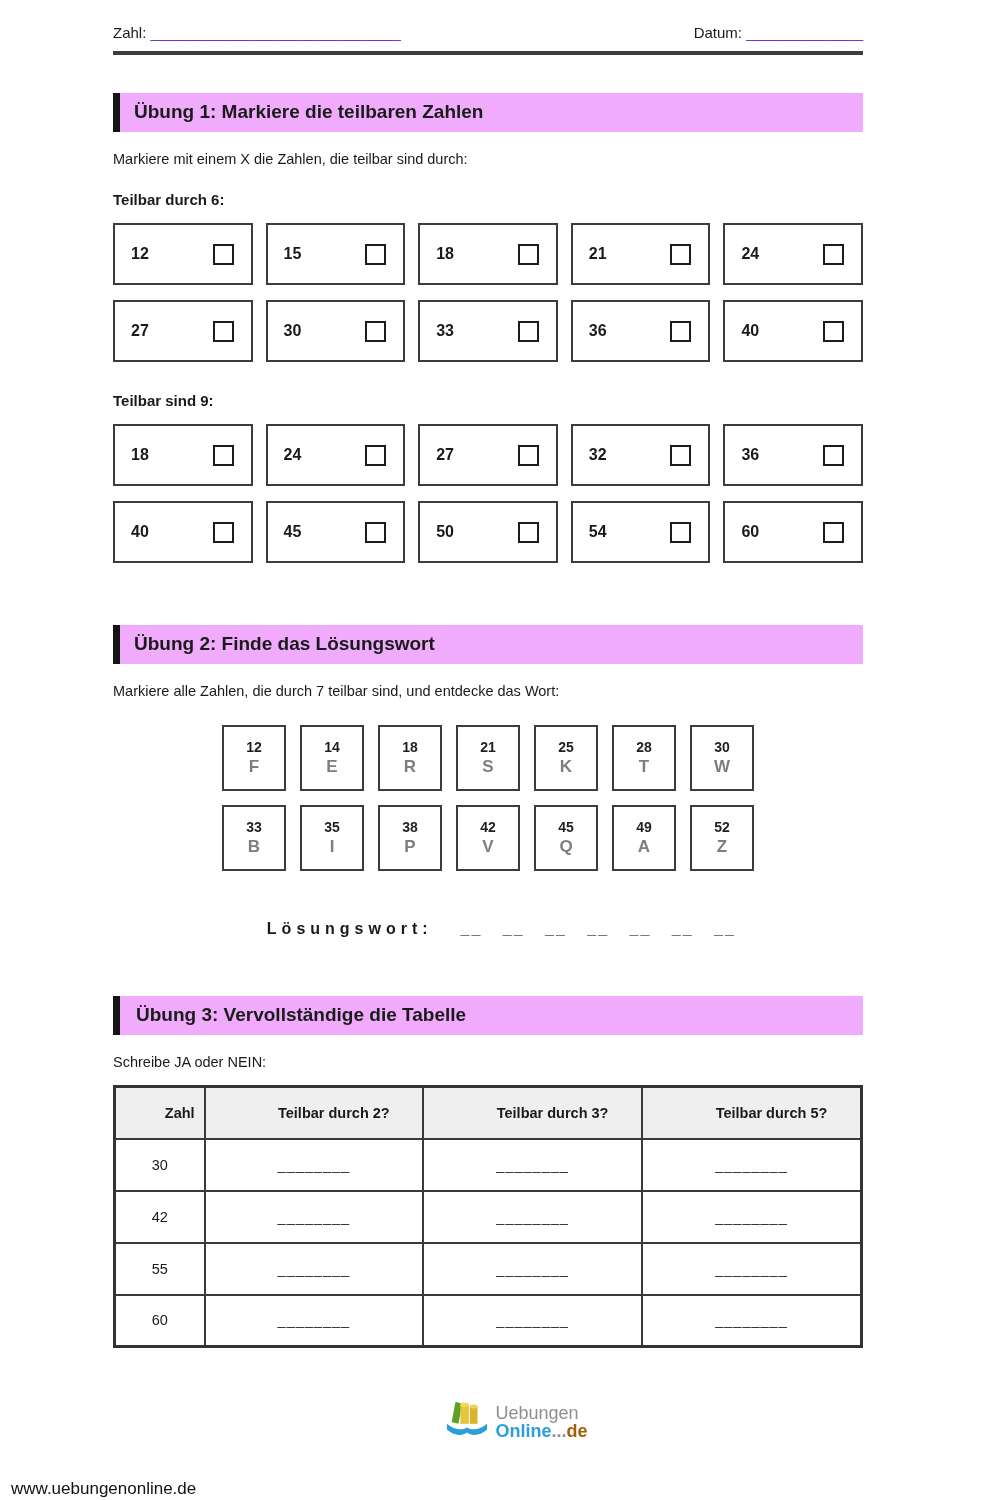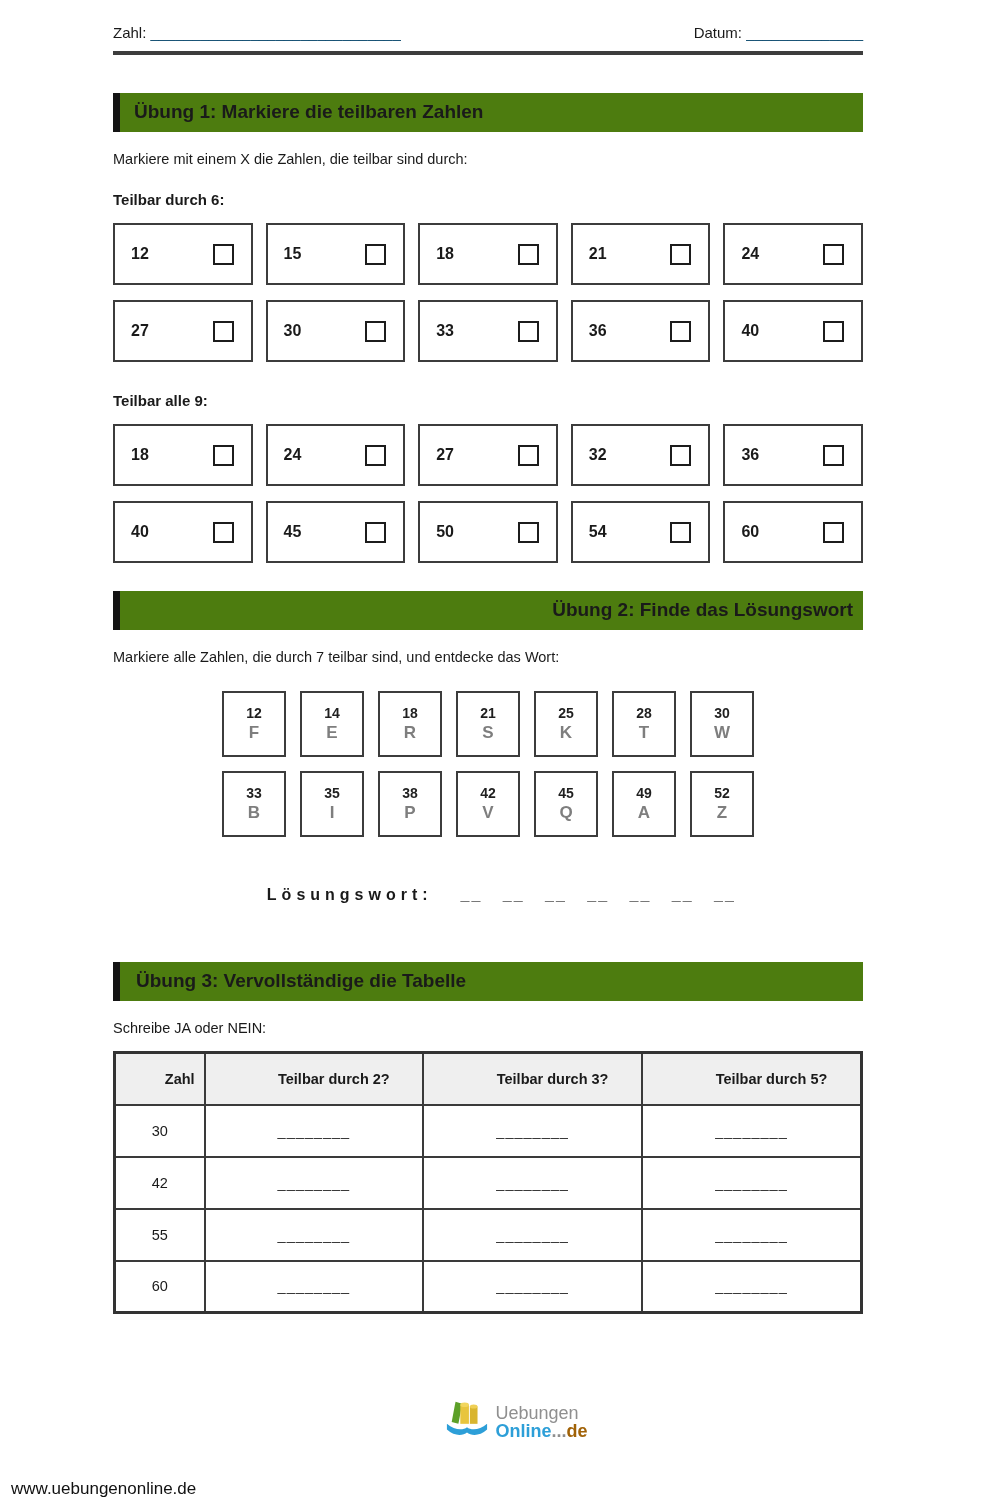--- a/index.html
+++ b/index.html
@@ -3,25 +3,25 @@
 <meta charset="utf-8">
 <style>
   * { margin:0; padding:0; box-sizing:border-box; }
   html,body { background:#fff; }
   body { font-family:"Liberation Sans", sans-serif; color:#1a1a1a; }
   .page { position:relative; width:1000px; height:1500px; background:#fff; overflow:hidden; }
   .content { position:absolute; left:113px; top:0; width:750px; }
 
   
   .header-row { display:flex; justify-content:space-between; padding-top:24px; font-size:15px; }
-  .blank-line { color:#0c4a6e; letter-spacing:0;margin-top:13px; }
+  .blank-line { color:#6d28d9; letter-spacing:0;margin-top:13px; }
   .divider { height:4px; background:#3d3d3d; margin-top:10px; }
 
   
-  .section-bar { margin-top:38px; background:#4d7c0f; border-left:7px solid #141414;
+  .section-bar { margin-top:38px; background:#f0abfc; border-left:7px solid #141414;
                  padding:8px 10px 9px 14px; font-size:19px; font-weight:bold; }
 
   .instruction { margin-top:19px; font-size:14.5px; }
   .group-label { margin-top:24px; font-size:15px; font-weight:bold; }
 
   
   .box-grid { margin-top:15px; display:grid; grid-template-columns:repeat(5,1fr); gap:15px 13px; }
   .num-box { height:62px; border:2px solid #3c3c3c; background:#fff; display:flex;
              align-items:center; justify-content:space-between; padding:0 17px 0 16px; }
   .num-box .num { font-size:16px; font-weight:bold; }
@@ -120,21 +120,21 @@
       <div class="num-box">
           <span class="num">36</span>
           <span class="checkbox"></span>
         </div>
       <div class="num-box">
           <span class="num">40</span>
           <span class="checkbox"></span>
         </div>
     </div>
 
-    <div class="group-label" style="margin-top:30px;">Teilbar alle 9:</div>
+    <div class="group-label" style="margin-top:30px;">Teilbar sind 9:</div>
     <div class="box-grid">
       <div class="num-box">
           <span class="num">18</span>
           <span class="checkbox"></span>
         </div>
       <div class="num-box">
           <span class="num">24</span>
           <span class="checkbox"></span>
         </div>
       <div class="num-box">
@@ -164,21 +164,21 @@
       <div class="num-box">
           <span class="num">54</span>
           <span class="checkbox"></span>
         </div>
       <div class="num-box">
           <span class="num">60</span>
           <span class="checkbox"></span>
         </div>
     </div>
 
-    <div class="section-bar" style="margin-top:28px;text-align:right;">
+    <div class="section-bar" style="margin-top:62px;">
       <span>Übung 2: Finde das Lösungswort</span>
     </div>
     <div class="instruction">Markiere alle Zahlen, die durch 7 teilbar sind, und entdecke das Wort:</div>
 
     <div class="letter-row">
       <div class="letter-cell">
           <span class="n">12</span>
           <span class="l">F</span>
         </div>
       <div class="letter-cell">

